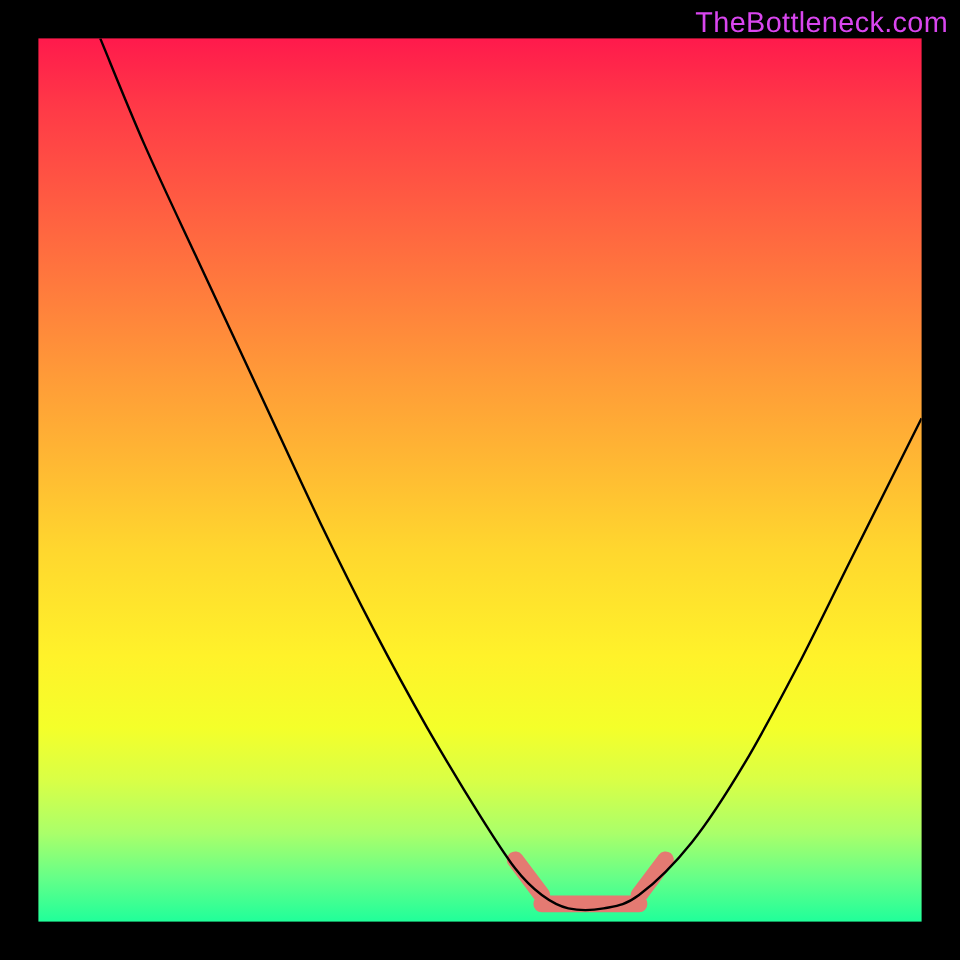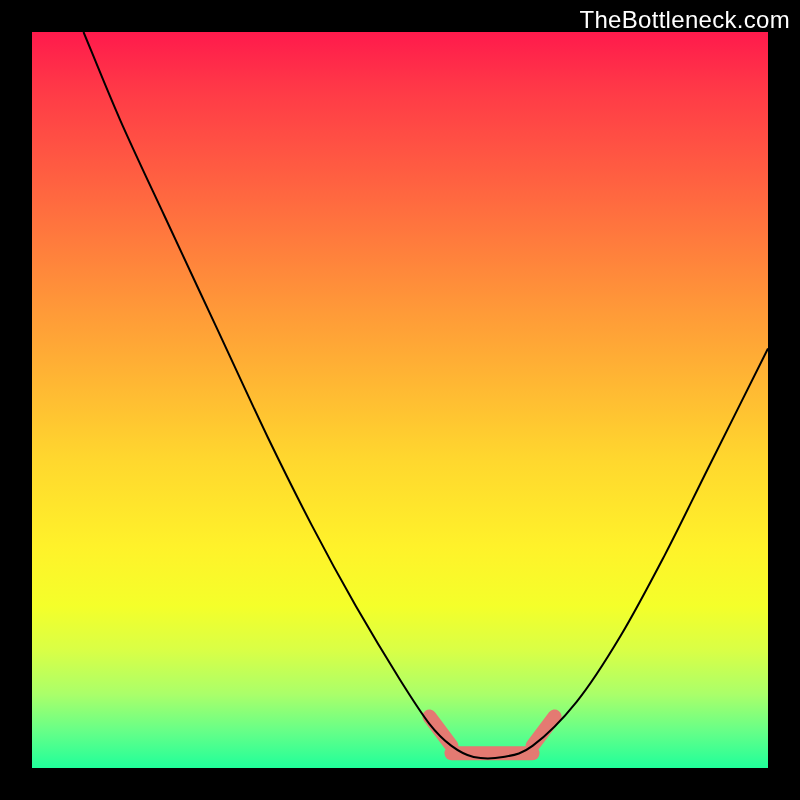--- a/index.html
+++ b/index.html
@@ -36,21 +36,21 @@
       #d9ff46 84%,
       #aaff6a 90%,
       #66ff88 95%,
       #20ff9a 100%
     );
   }
   .watermark {
     position: absolute;
     top: 6px;
     right: 10px;
-    color: #ffffff;
+    color: #d946ef;
     font-size: 24px;
     font-weight: 500;
     letter-spacing: 0.3px;
     user-select: none;
   }
   svg.overlay {
     position: absolute;
     left: 0;
     top: 0;
     width: 736px;

